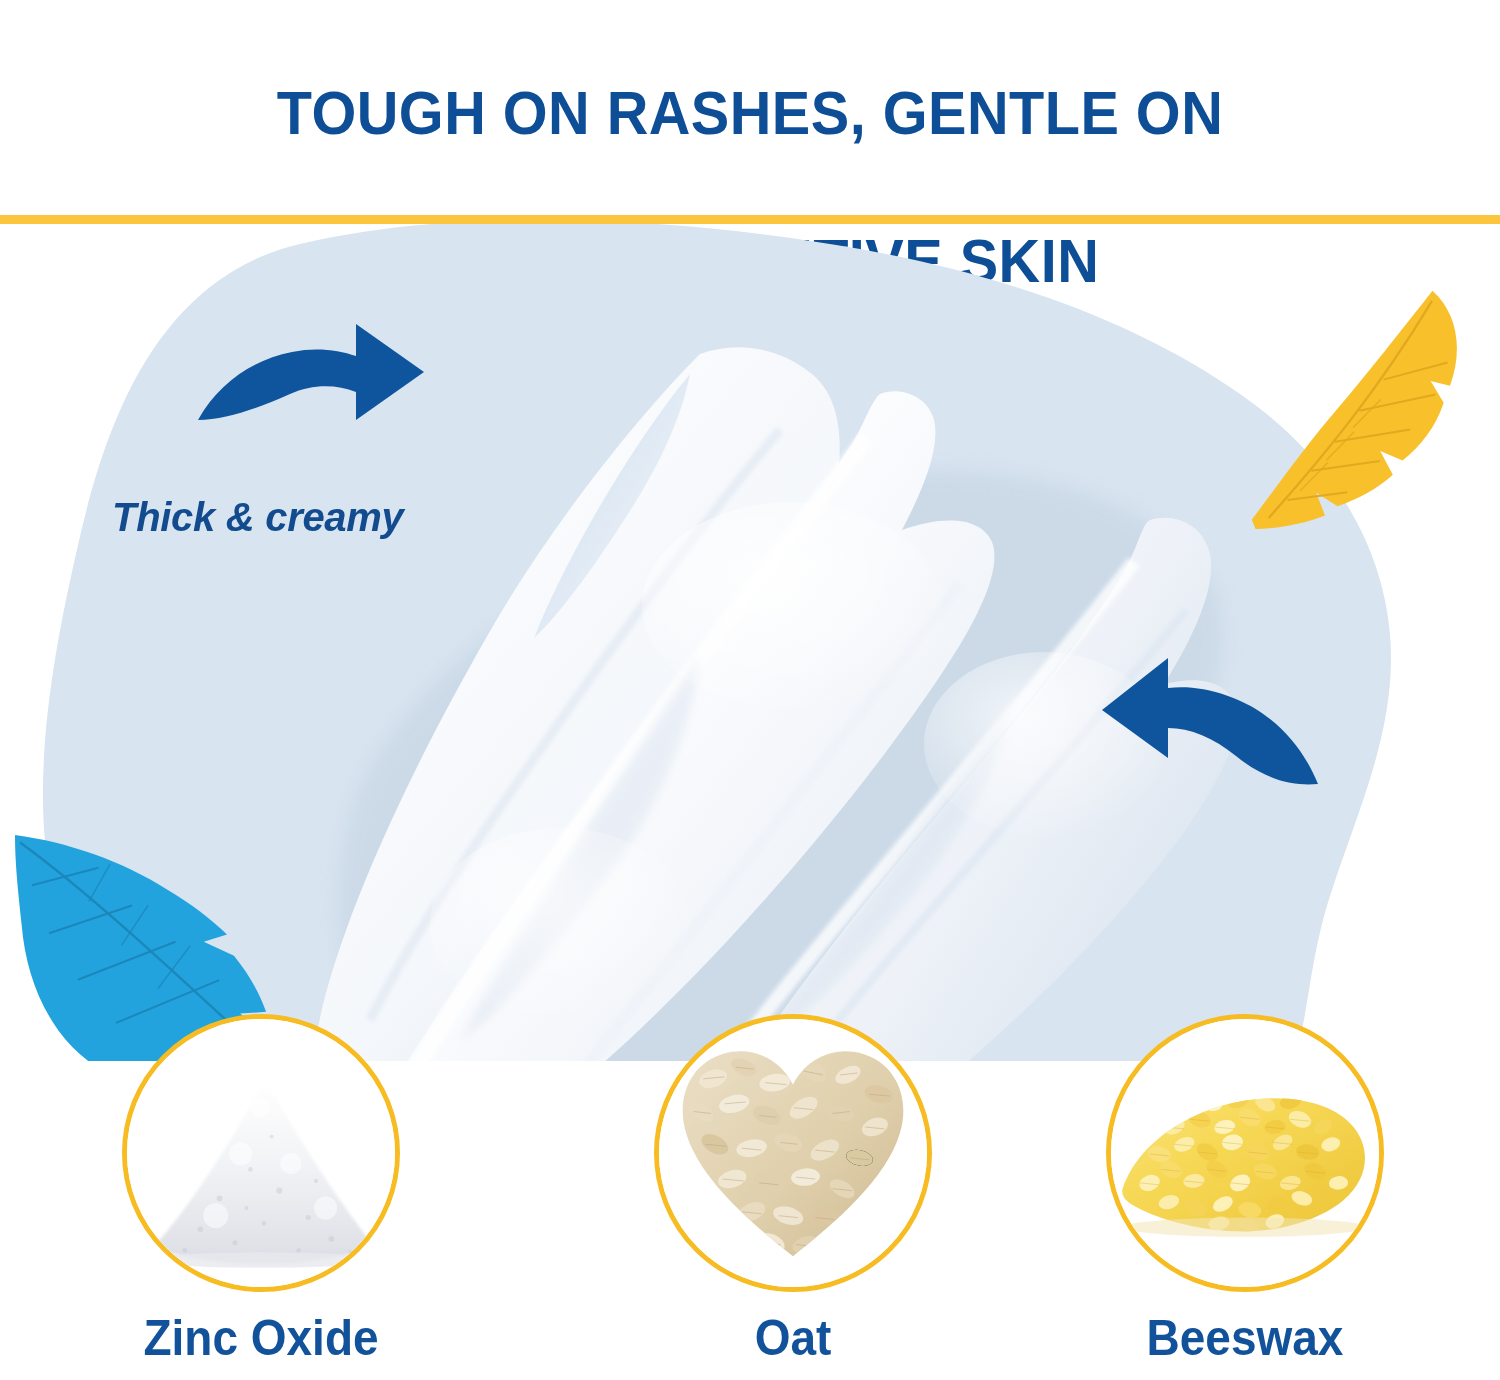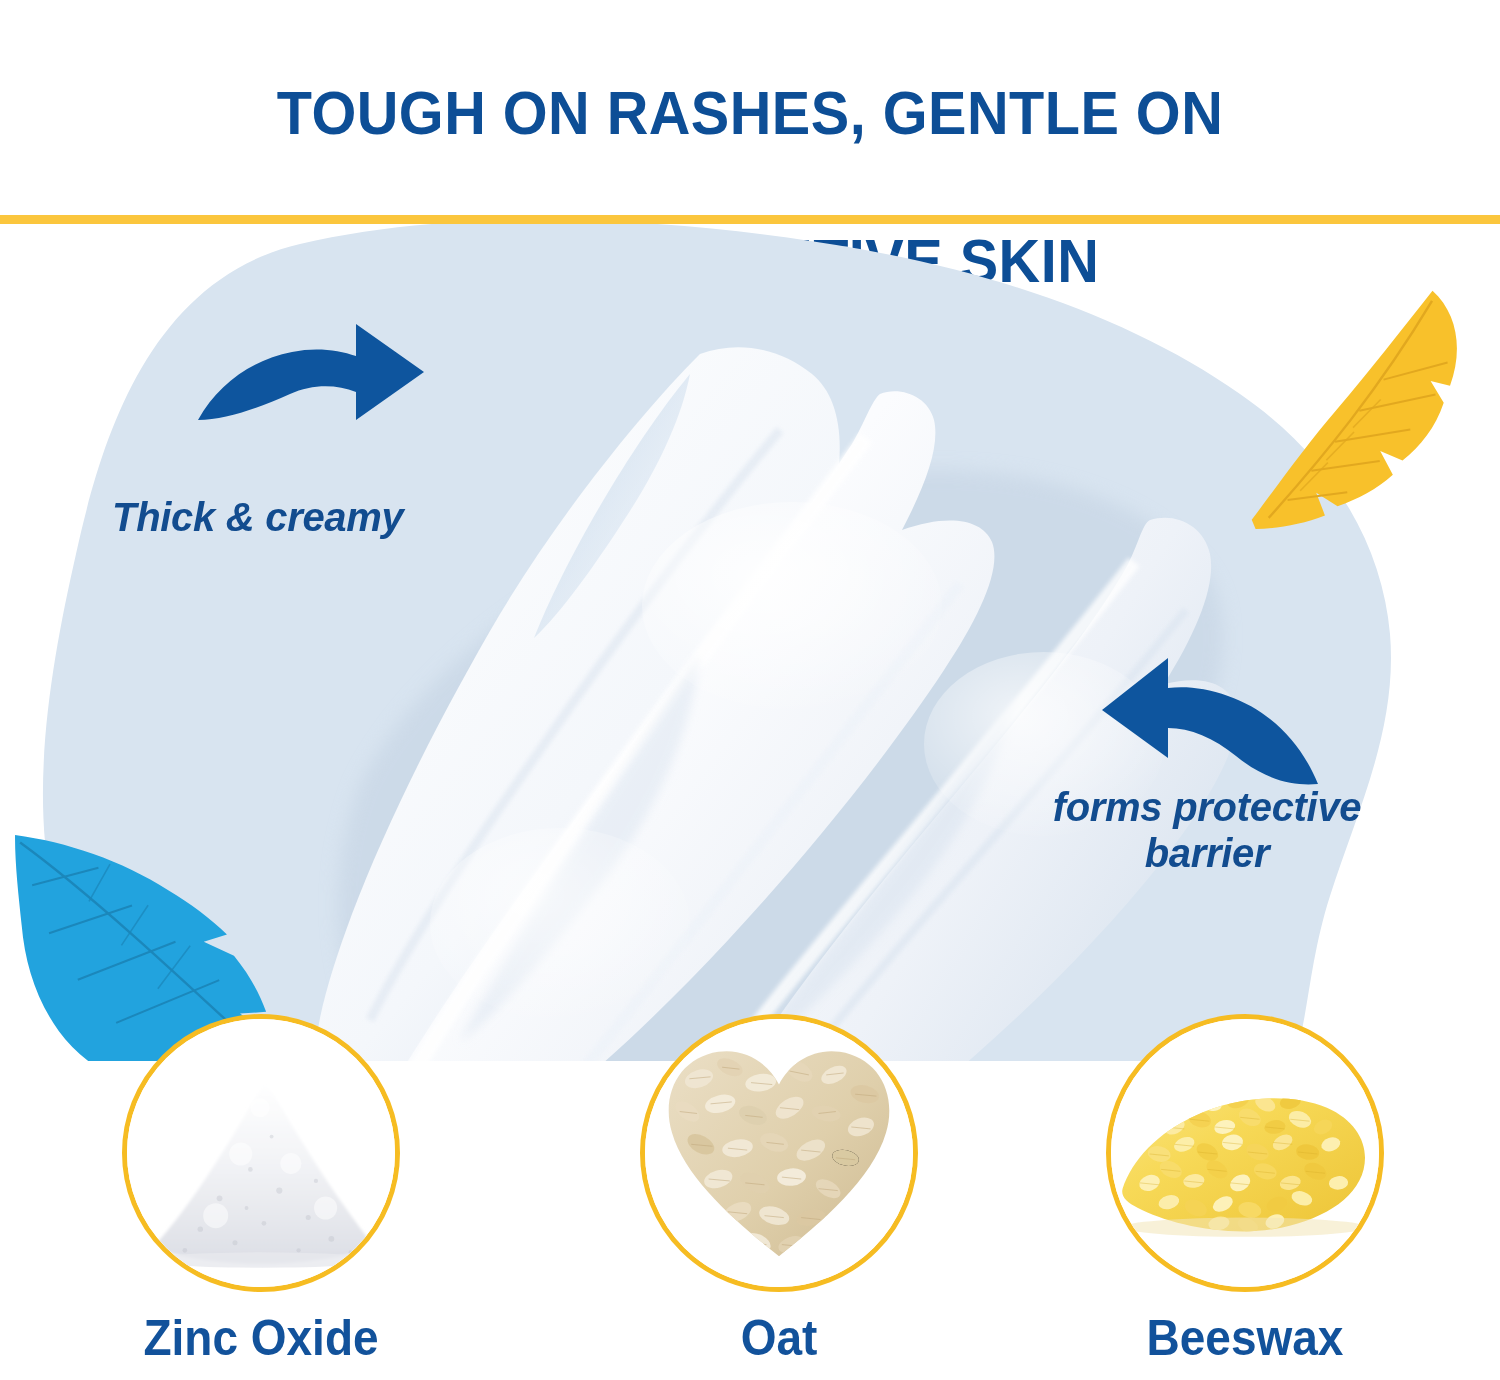--- a/index.html
+++ b/index.html
@@ -67,21 +67,21 @@
   .ing-label {
     position:absolute; left:-90px; top:296px; width:458px;
     text-align:center;
     color:#12529B;
     font-weight:bold;
     font-size:50px;
     line-height:56px;
     transform:scaleX(0.92);
   }
   #ing-zinc    { left:122px;  top:1014px; }
-  #ing-oat     { left:640px;  top:1014px; }
+  #ing-oat     { left:654px;  top:1014px; }
   #ing-beeswax { left:1106px; top:1014px; }
 </style>
 </head>
 <body>
 
 <div class="headline">
   <span class="headline-line">TOUGH ON RASHES, GENTLE ON</span>
   <span class="headline-line">BABY’S SENSITIVE SKIN</span>
 </div>
 
@@ -259,24 +259,20 @@
                C 1300 516 1268 486 1228 472
                C 1206 464 1186 462 1168 464
                L 1168 434 L 1102 486 L 1168 534 L 1168 504
                C 1190 504 1214 514 1236 532
                C 1268 558 1296 562 1318 560 Z" fill="#0E559E"></path>
     </g>
   </svg>
 
   <div class="callout callout-left">Thick &amp; creamy</div>
 
-  <div class="callout callout-right">
-    <span>forms protective</span><br>
-    <span>barrier</span>
-  </div>
 </div>
 
 <div class="ingredient" id="ing-zinc">
   <div class="ing-circle">
     <svg class="ing-media" viewBox="0 0 278 278" xmlns="http://www.w3.org/2000/svg">
       <defs>
         <linearGradient id="zincG" x1="0.5" y1="0" x2="0.5" y2="1">
           <stop offset="0%" stop-color="#ffffff"></stop>
           <stop offset="45%" stop-color="#f2f3f6"></stop>
           <stop offset="100%" stop-color="#dcdee5"></stop>

